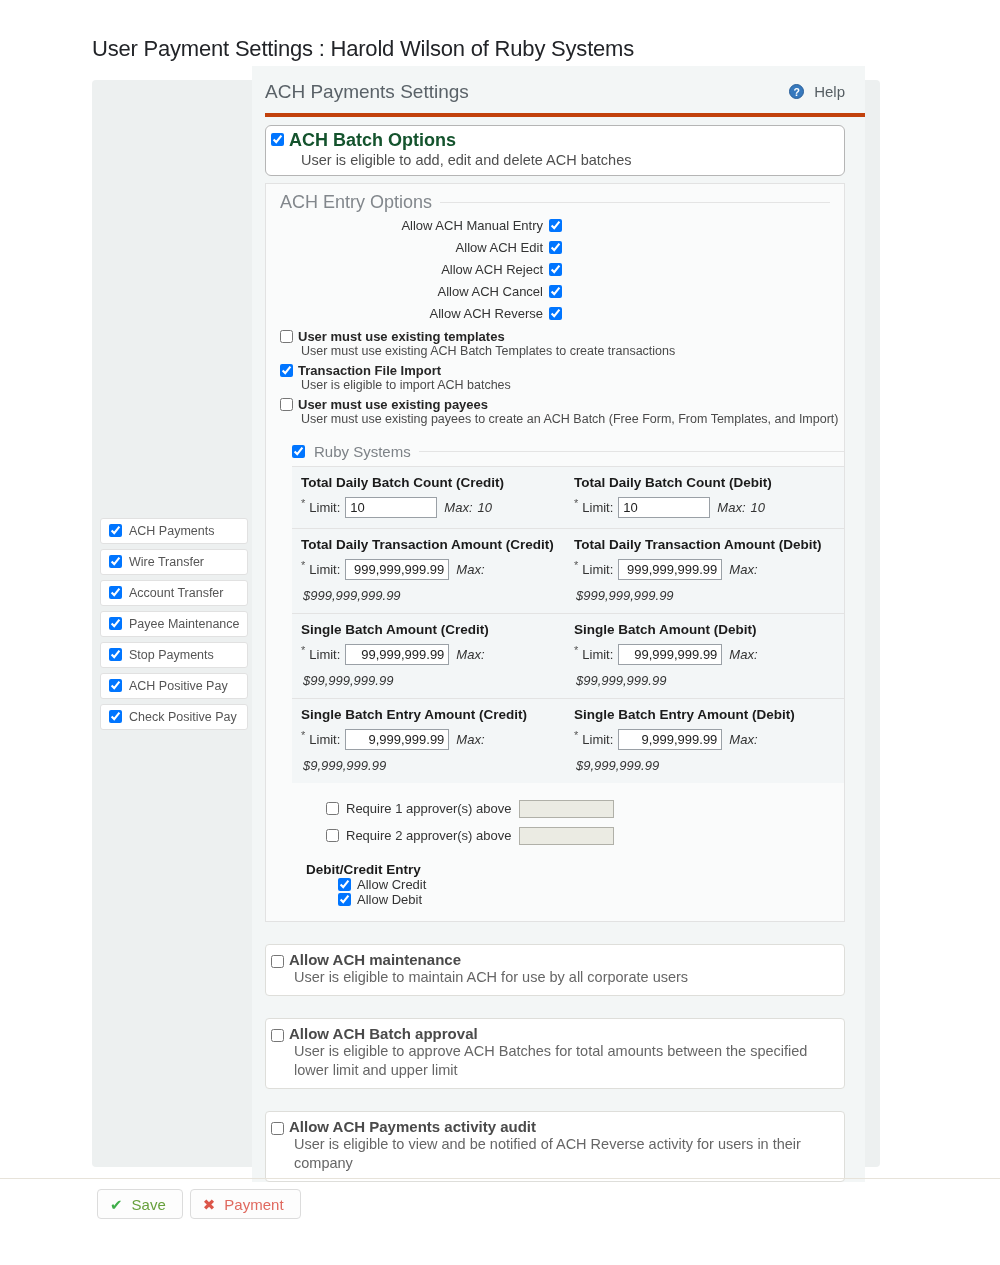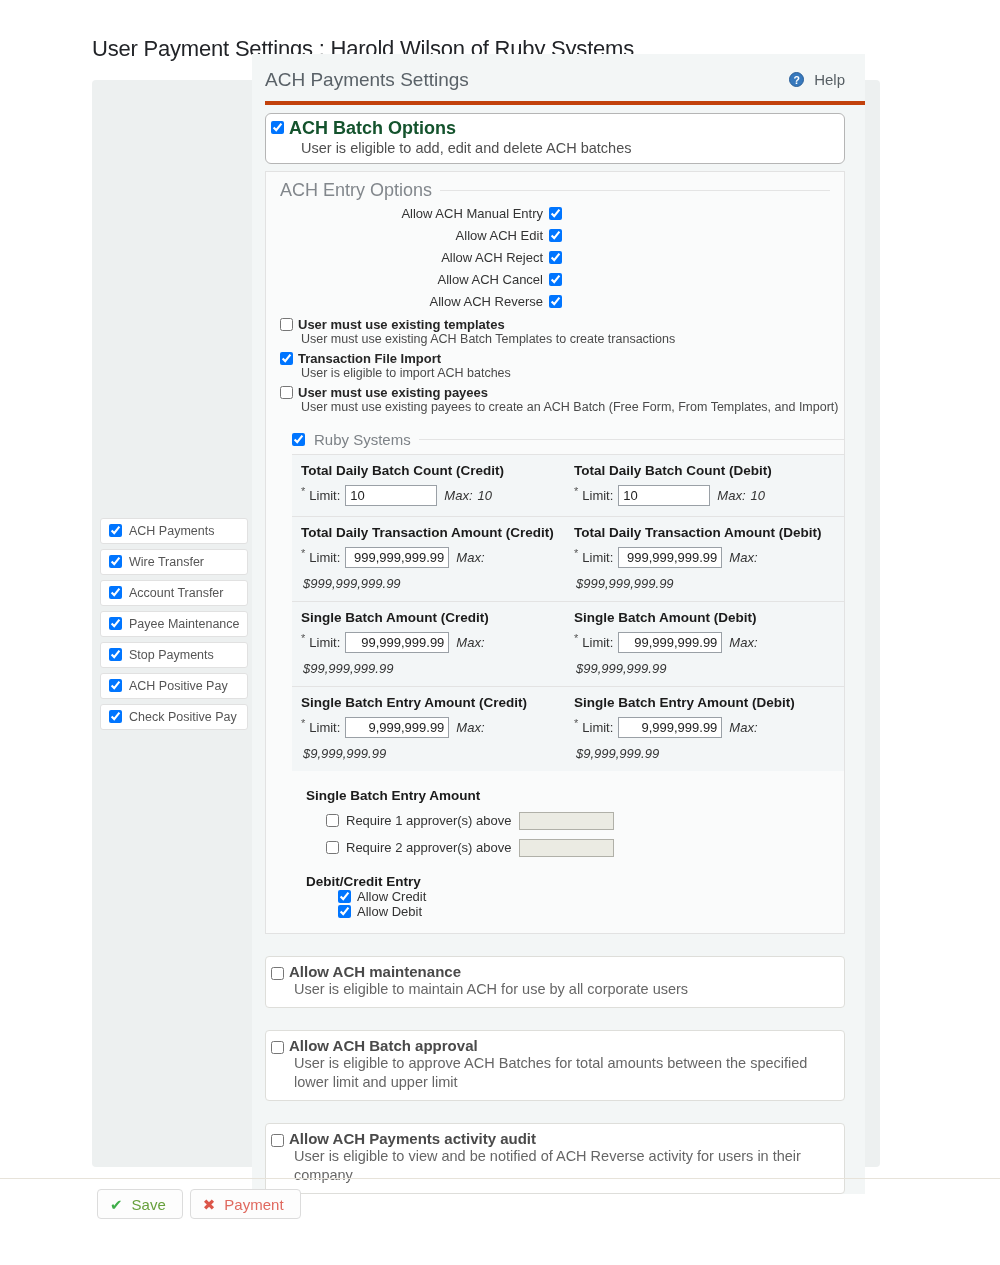--- a/index.html
+++ b/index.html
@@ -310,21 +310,20 @@
               <span class="req-star">*</span>
               <span class="limit-label">Limit:</span>
               <input type="text" class="amount-input" value="9,999,999.99" style="">
               <span class="max-label">Max:</span>
             </div>
             <div class="max-value">$9,999,999.99</div>
           </div>
         </div>
 
         <div class="approvals">
-          <div class="sub-heading">Single Batch Entry Amount</div>
           <div class="approver-row">
             <input type="checkbox" style="">
             <label>Require 1 approver(s) above</label>
             <input type="text" disabled="" value="" style="">
           </div>
           <div class="approver-row">
             <input type="checkbox" style="">
             <label>Require 2 approver(s) above</label>
             <input type="text" disabled="" value="" style="">
           </div>

